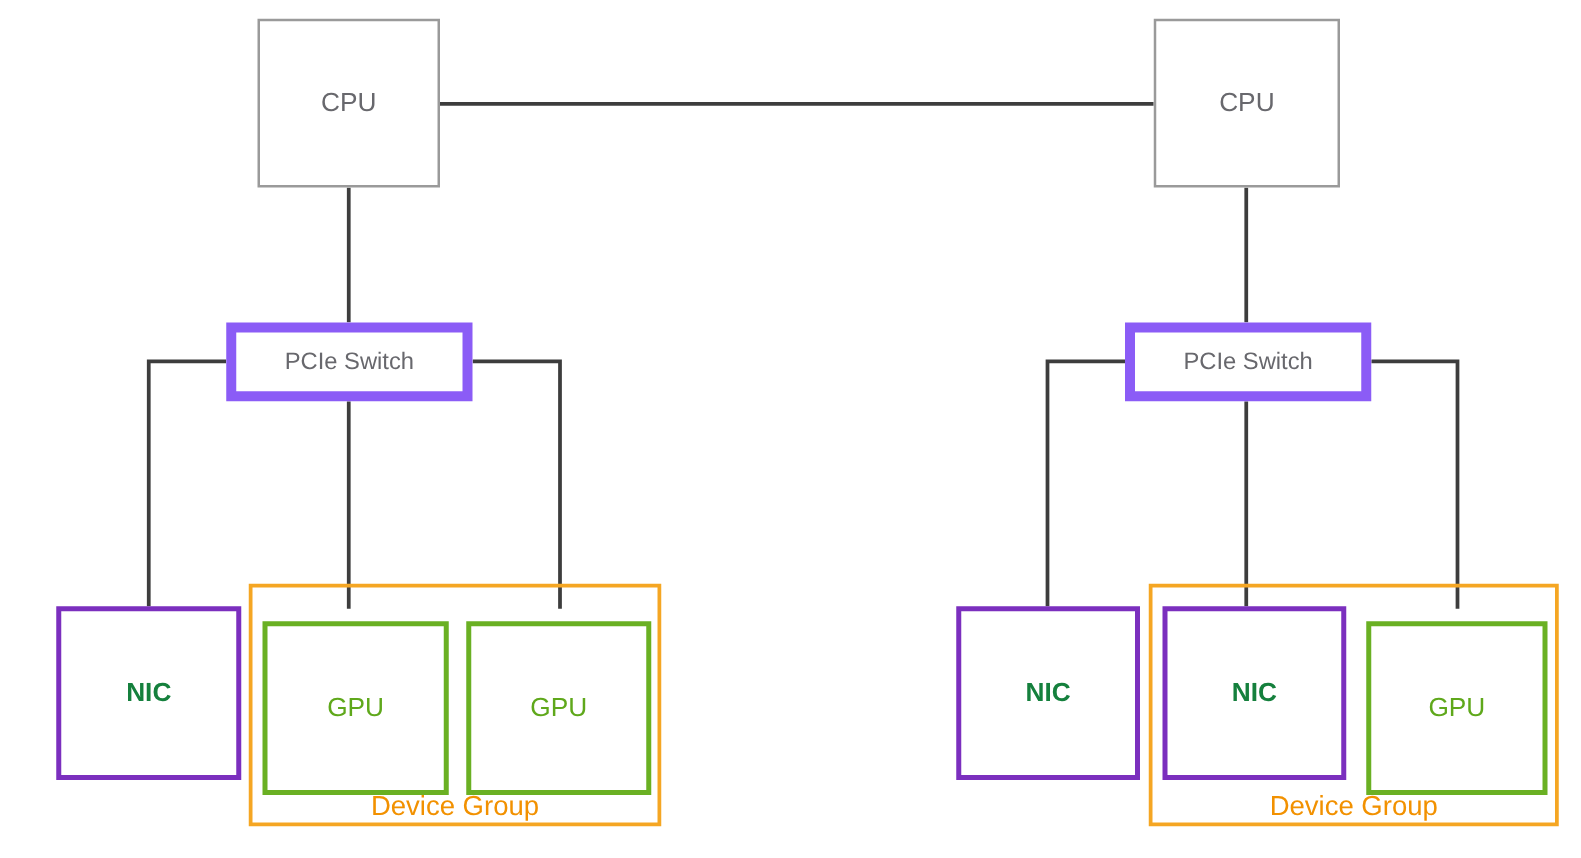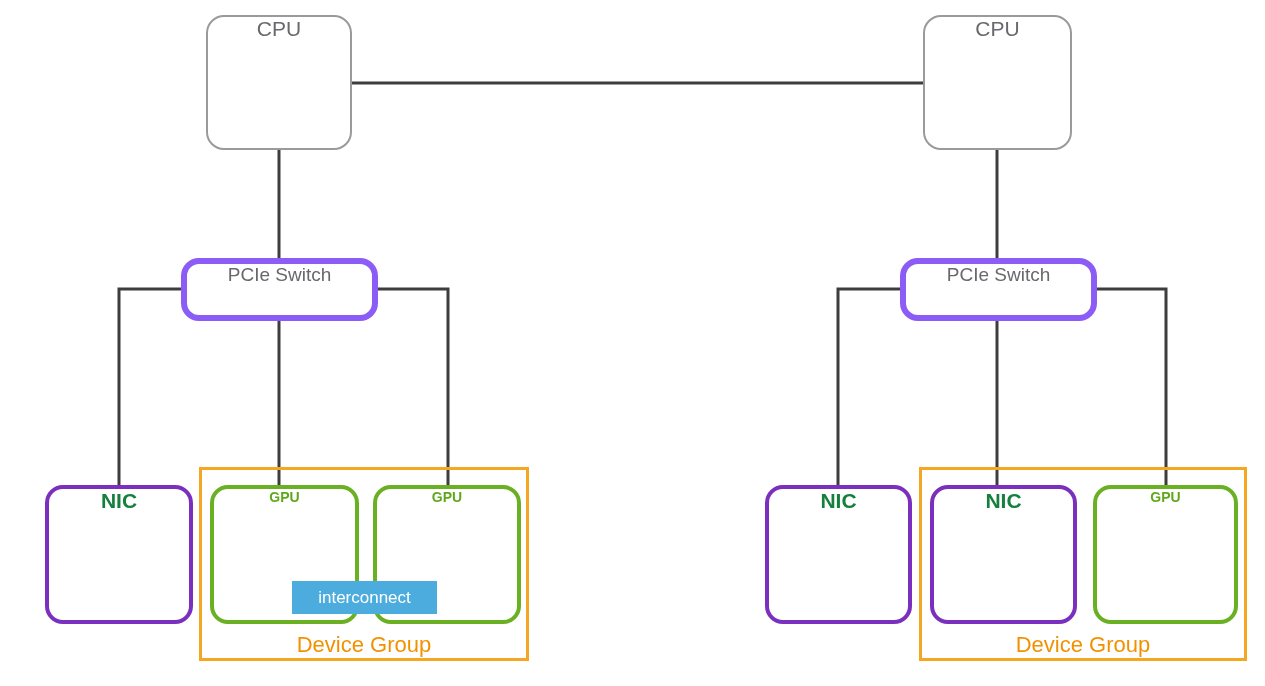--- a/index.html
+++ b/index.html
@@ -23,47 +23,48 @@
     left: 0;
     top: 0;
     width: 1265px;
     height: 686px;
     pointer-events: none;
   }
   .node {
     position: absolute;
     box-sizing: border-box;
     display: flex;
+    align-items: center;
     justify-content: center;
     background: #ffffff;
-    border-radius: 18px;
   }
   .node-cpu {
     border: 2px solid #9a9a9a;
     color: #68686d;
     font-size: 21px;
     font-weight: 400;
   }
   .node-switch {
-    border: 6px solid #8b5cf6;
+    border: 8px solid #8b5cf6;
     color: #68686d;
     font-size: 19px;
     font-weight: 400;
   }
   .node-nic {
     border: 4px solid #7b2fbe;
     color: #15803d;
     font-size: 21px;
     font-weight: bold;
   }
   .node-gpu {
     border: 4px solid #6ab023;
     color: #5fa81b;
-    font-size: 14px;
-    font-weight: bold;
+    font-size: 21px;
+    font-weight: normal;
+    margin-top: 12px;
   }
   .group-box {
     position: absolute;
     box-sizing: border-box;
     border: 3px solid #f5a623;
     background: transparent;
   }
   .group-label {
     position: absolute;
     color: #f29100;
@@ -129,23 +130,20 @@
   </div>
 
   <div class="node node-gpu" style="left:210px; top:485px; width:149px; height:139px;">
     <span>GPU</span>
   </div>
 
   <div class="node node-gpu" style="left:373px; top:485px; width:148px; height:139px;">
     <span>GPU</span>
   </div>
 
-  <div class="interconnect" style="left:292px; top:581px; width:145px; height:33px;">
-    <span>interconnect</span>
-  </div>
 
   <div class="node node-nic" style="left:765px; top:485px; width:147px; height:139px;">
     <span>NIC</span>
   </div>
 
   <div class="node node-nic" style="left:930px; top:485px; width:147px; height:139px;">
     <span>NIC</span>
   </div>
 
   <div class="node node-gpu" style="left:1093px; top:485px; width:145px; height:139px;">

